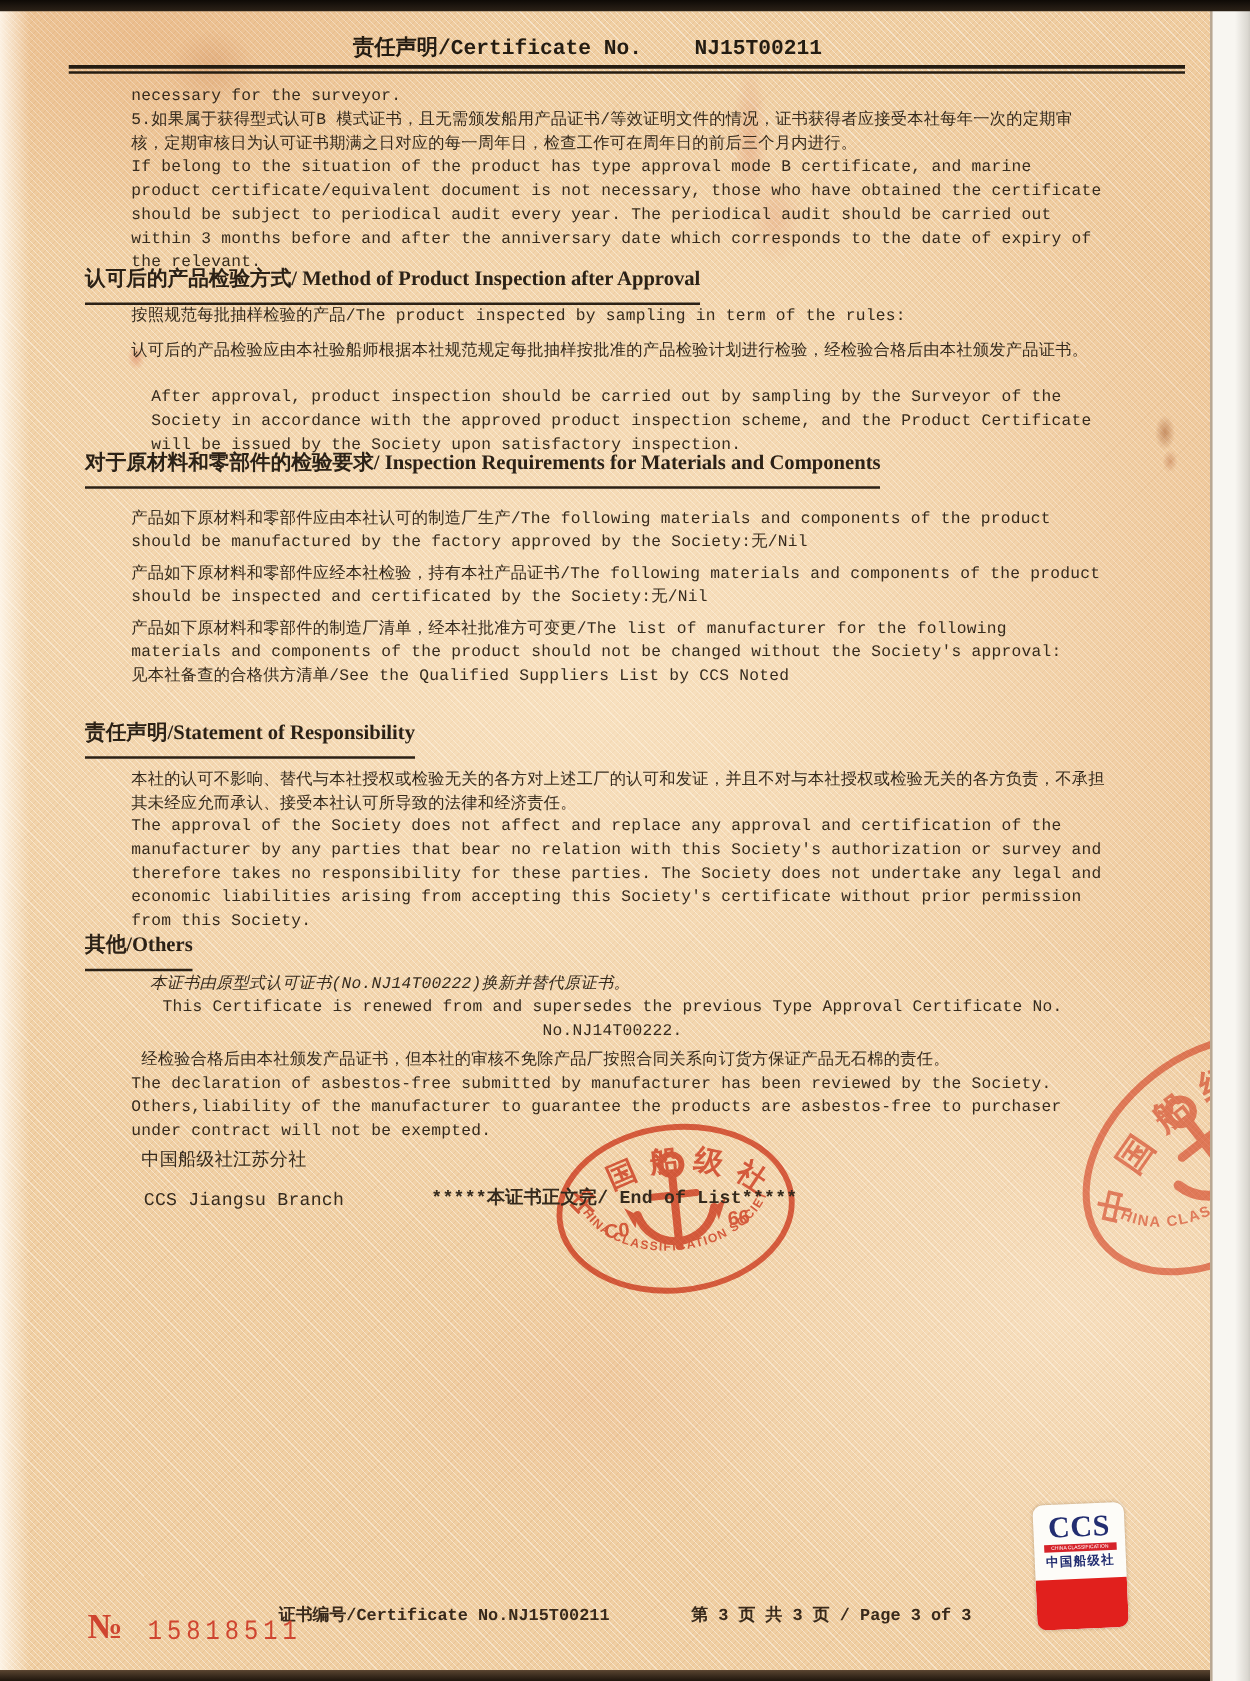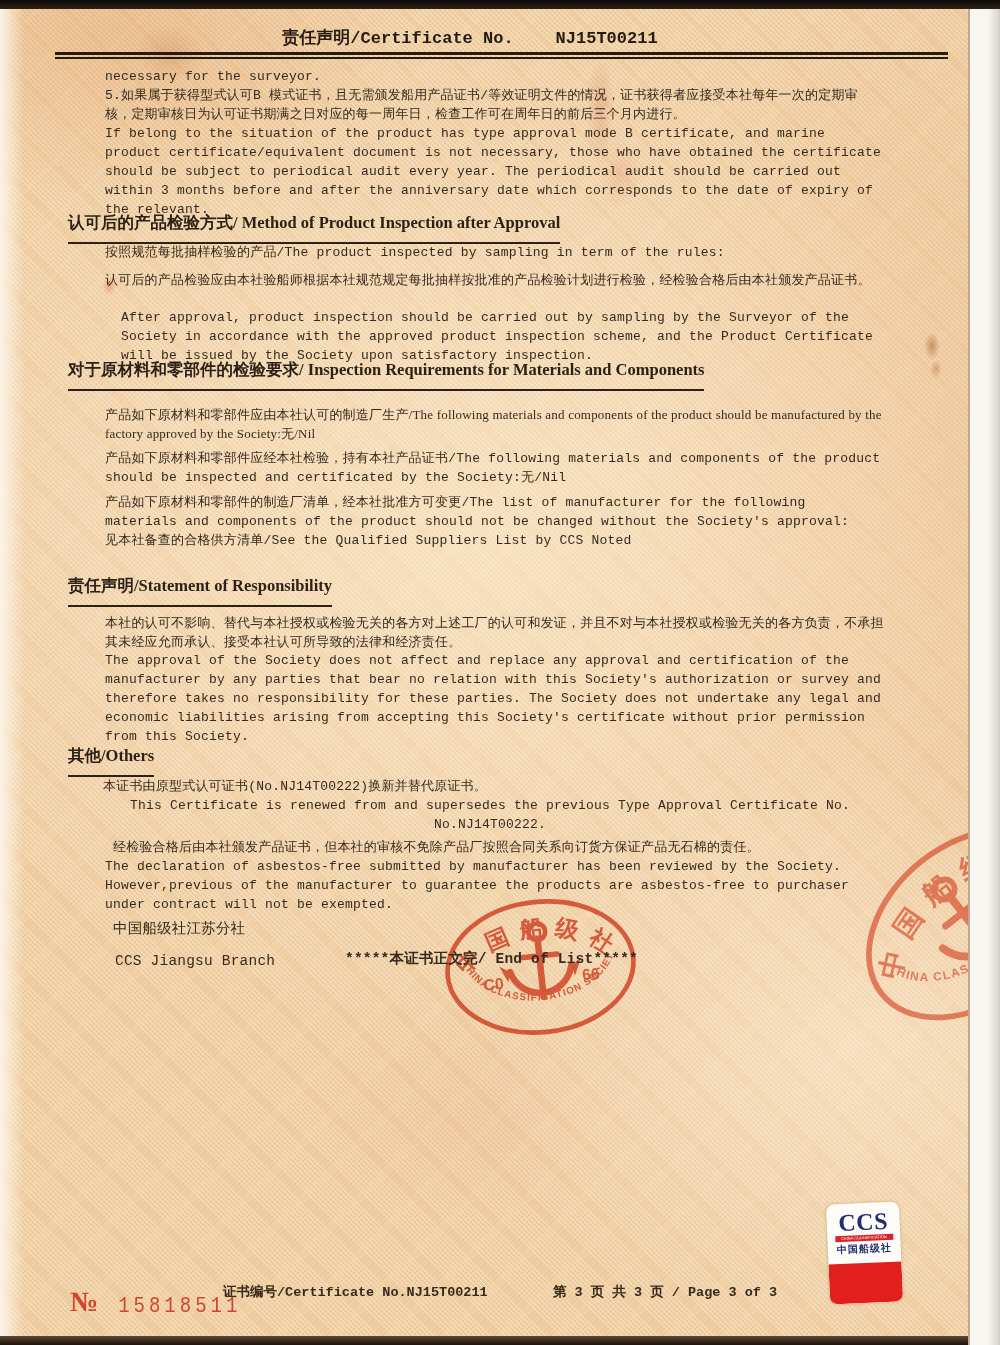--- a/index.html
+++ b/index.html
@@ -84,36 +84,36 @@
   <div class="t" style="left:105px; top:67px;">necessary for the surveyor.</div>
   <div class="t" style="left:105px; top:86px; width:778px;">5.如果属于获得型式认可B 模式证书，且无需颁发船用产品证书/等效证明文件的情况，证书获得者应接受本社每年一次的定期审核，定期审核日为认可证书期满之日对应的每一周年日，检查工作可在周年日的前后三个月内进行。</div>
   <div class="t" style="left:105px; top:124px; width:778px;">If belong to the situation of the product has type approval mode B certificate, and marine product certificate/equivalent document is not necessary, those who have obtained the certificate should be subject to periodical audit every year. The periodical audit should be carried out within 3 months before and after the anniversary date which corresponds to the date of expiry of the relevant.</div>
 
   <div class="h" style="left:68px; top:212px;"><span>认可后的产品检验方式/ Method of Product Inspection after Approval</span></div>
   <div class="t" style="left:105px; top:243px; width:778px;">按照规范每批抽样检验的产品/The product inspected by sampling in term of the rules:</div>
   <div class="t" style="left:105px; top:271px; width:778px;">认可后的产品检验应由本社验船师根据本社规范规定每批抽样按批准的产品检验计划进行检验，经检验合格后由本社颁发产品证书。</div>
   <div class="t" style="left:105px; top:308px; width:778px;margin-left:16px;">After approval, product inspection should be carried out by sampling by the Surveyor of the Society in accordance with the approved product inspection scheme, and the Product Certificate will be issued by the Society upon satisfactory inspection.</div>
 
   <div class="h" style="left:68px; top:359px;"><span>对于原材料和零部件的检验要求/ Inspection Requirements for Materials and Components</span></div>
-  <div class="t" style="left:105px; top:405px; width:778px;font-family:Liberation Serif, serif;">产品如下原材料和零部件应由本社认可的制造厂生产/The following materials and components of the product should be manufactured by the factory approved by the Society:无/Nil</div>
+  <div class="t" style="left:105px; top:405px; width:778px;">产品如下原材料和零部件应由本社认可的制造厂生产/The following materials and components of the product should be manufactured by the factory approved by the Society:无/Nil</div>
   <div class="t" style="left:105px; top:449px; width:778px;">产品如下原材料和零部件应经本社检验，持有本社产品证书/The following materials and components of the product should be inspected and certificated by the Society:无/Nil</div>
   <div class="t" style="left:105px; top:493px; width:778px;">
     <div>产品如下原材料和零部件的制造厂清单，经本社批准方可变更/The list of manufacturer for the following materials and components of the product should not be changed without the Society's approval:</div>
     <div>见本社备查的合格供方清单/See the Qualified Suppliers List by CCS Noted</div>
   </div>
 
   <div class="h" style="left:68px; top:575px;"><span>责任声明/Statement of Responsibility</span></div>
   <div class="t" style="left:105px; top:614px; width:782px;">本社的认可不影响、替代与本社授权或检验无关的各方对上述工厂的认可和发证，并且不对与本社授权或检验无关的各方负责，不承担其未经应允而承认、接受本社认可所导致的法律和经济责任。</div>
   <div class="t" style="left:105px; top:651px; width:782px;">The approval of the Society does not affect and replace any approval and certification of the manufacturer by any parties that bear no relation with this Society's authorization or survey and therefore takes no responsibility for these parties. The Society does not undertake any legal and economic liabilities arising from accepting this Society's certificate without prior permission from this Society.</div>
 
   <div class="h" style="left:68px; top:745px;"><span>其他/Others</span></div>
-  <div class="t" style="left:103px; top:777px; width:770px;">本证书由原型式认可证书(No.NJ14T00222)换新并替代原证书。</div>
+  <div class="t" style="left:120px; top:777px; width:770px;font-style:italic;">本证书由原型式认可证书(No.NJ14T00222)换新并替代原证书。</div>
   <div class="t" style="left:105px; top:796px; width:770px;text-align:center;">This Certificate is renewed from and supersedes the previous Type Approval Certificate No. No.NJ14T00222.</div>
   <div class="t" style="left:113px; top:838px; width:778px;">经检验合格后由本社颁发产品证书，但本社的审核不免除产品厂按照合同关系向订货方保证产品无石棉的责任。</div>
-  <div class="t" style="left:105px; top:857px; width:778px;">The declaration of asbestos-free submitted by manufacturer has been reviewed by the Society. However,previous of the manufacturer to guarantee the products are asbestos-free to purchaser under contract will not be exempted.</div>
+  <div class="t" style="left:105px; top:857px; width:778px;">The declaration of asbestos-free submitted by manufacturer has been reviewed by the Society. Others,liability of the manufacturer to guarantee the products are asbestos-free to purchaser under contract will not be exempted.</div>
 
   <div class="t" style="left:70px; top:920px; font-size:14.5px;margin-left:43px;">中国船级社江苏分社</div>
   <div class="t" style="left:70px; top:952px; font-size:14.5px;margin-left:45px;">CCS Jiangsu Branch</div>
   <div class="t bold" style="left:345px; top:950px; font-size:14.5px; z-index:4;">*****本证书正文完/ End of List*****</div>
 
   <svg class="stamp stamp-main" viewBox="0 0 220 160">
     <ellipse cx="110" cy="80" rx="100" ry="70" fill="none" stroke="#dc573f" stroke-width="5"></ellipse>
     <path id="arcTopA" d="M 23,96 A 90,66 0 0 1 197,96" fill="none"></path>
     <path id="arcBotA" d="M 31,76 A 84,60 0 0 0 189,76" fill="none"></path>
     <text font-size="25" font-weight="bold" fill="#dc573f" letter-spacing="11" font-family="Liberation Serif, DejaVu Serif, serif">

